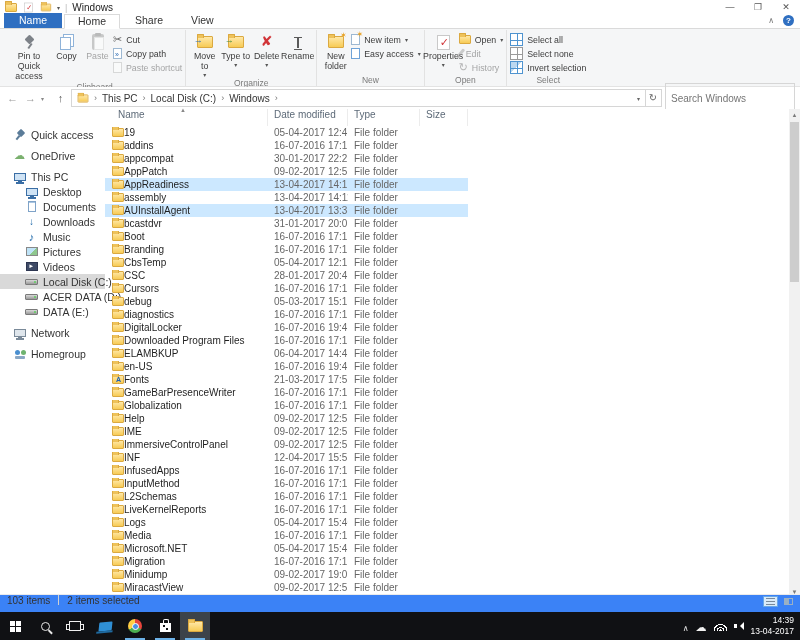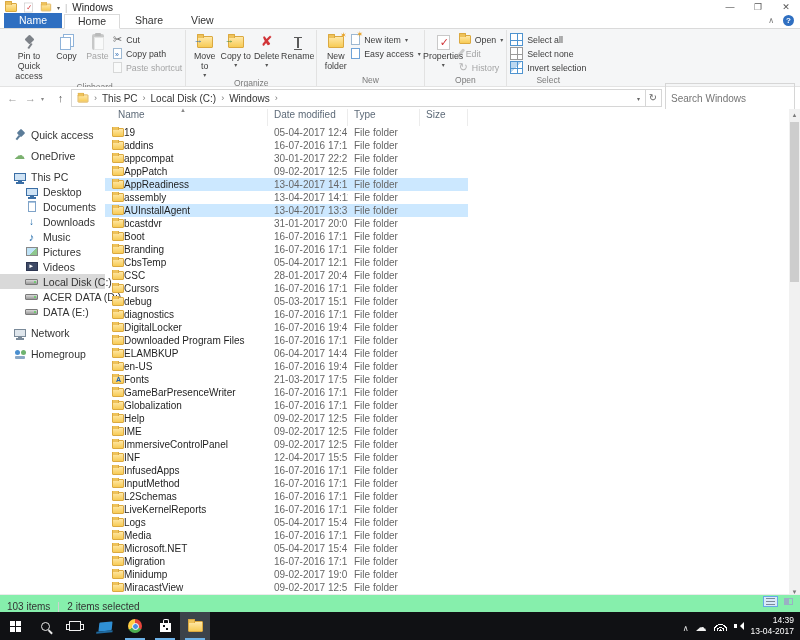--- a/index.html
+++ b/index.html
@@ -128,21 +128,21 @@
   .ctype { width:72px; color:#666; padding-left:6px; }
   .csize { width:48px; }
 
   
   .vscroll { position:absolute; right:0; top:0; width:11px; height:489px; background:#f1f1f1; }
   .sarr { position:absolute; left:0; width:11px; height:12px; color:#7a7a7a; font-size:6px; text-align:center; line-height:12px; }
   .sarr.up { top:0; } .sarr.dn { bottom:0; }
   .sthumb { position:absolute; left:1px; top:13px; width:9px; height:160px; background:#cdcdcd; }
 
   
-  .statusbar { height:24px; display:flex; align-items:flex-end; font-size:10px; color:#333; padding-left:7px; position:relative; border-top:1px solid #ebebeb; background:#86efac; }
+  .statusbar { height:24px; display:flex; align-items:flex-start; font-size:10px; color:#333; padding-left:7px; position:relative; border-top:1px solid #ebebeb; background:#3b82f6; }
   .stsep { width:1px; height:10px; background:#d0d0d0; margin:0 8px; }
   .viewtoggles { position:absolute; right:4px; top:1px; display:flex; gap:3px; }
   .vt { width:15px; height:11px; border:1px solid transparent; display:flex; align-items:center; justify-content:center; }
   .vt.active { border-color:#66a7e8; background:#d9eaf9; }
   .vt-lines { width:9px; height:7px; background:repeating-linear-gradient(#7a8a9a 0 1px, transparent 1px 3px); }
   .vt-thumbs { width:9px; height:7px; background:linear-gradient(90deg,#9ab0c4 4px, transparent 4px); border:1px solid #9ab0c4; }
 
   
   .taskbar { height:28px; background:#101114; display:flex; align-items:center; position:relative; flex:none; }
   .tbtn { width:30px; height:28px; display:flex; align-items:center; justify-content:center; position:relative; flex:none; }
@@ -250,21 +250,21 @@
               <span class="ri-arrow">→</span>
             </span>
           <span>Move to</span>
             <span class="dda">▾</span>
         </div>
         <div class="bb narrow">
           <span class="bicon ri-wrap">
               <span class="fold big"></span>
               <span class="ri-arrow" style="color:#3f8a3f;">→</span>
             </span>
-          <span>Copy to</span>
+          <span>Type to</span>
             <span class="dda">▾</span>
         </div>
         <div class="bb narrow">
           <span class="bicon">
               <span class="g-del"></span>
             </span>
           <span>Delete</span>
             <span class="dda">▾</span>
         </div>
         <div class="bb narrow">

